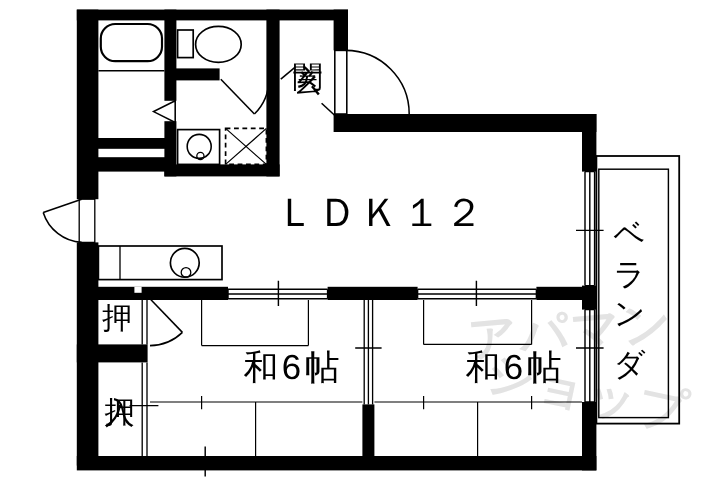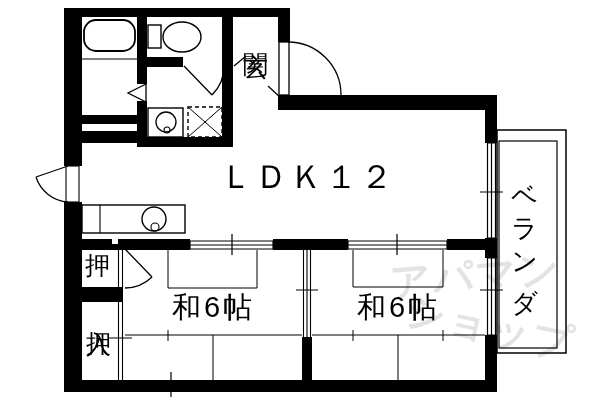--- a/index.html
+++ b/index.html
@@ -15,21 +15,21 @@
     overflow:hidden;
   }
   #plan svg{position:absolute;left:0;top:0;}
   .label{
     position:absolute;color:#000;white-space:nowrap;line-height:1.0;
     font-weight:500;
   }
   .vert{
     writing-mode:vertical-rl;text-orientation:upright;
   }
-  .center{text-align:center;}
+  .center{text-align:right;}
   .wm{
     position:absolute;color:var(--wm);font-weight:bold;white-space:nowrap;
     letter-spacing:2px;
   }
 </style>
 </head>
 <body>
 
 <div id="plan">
 

